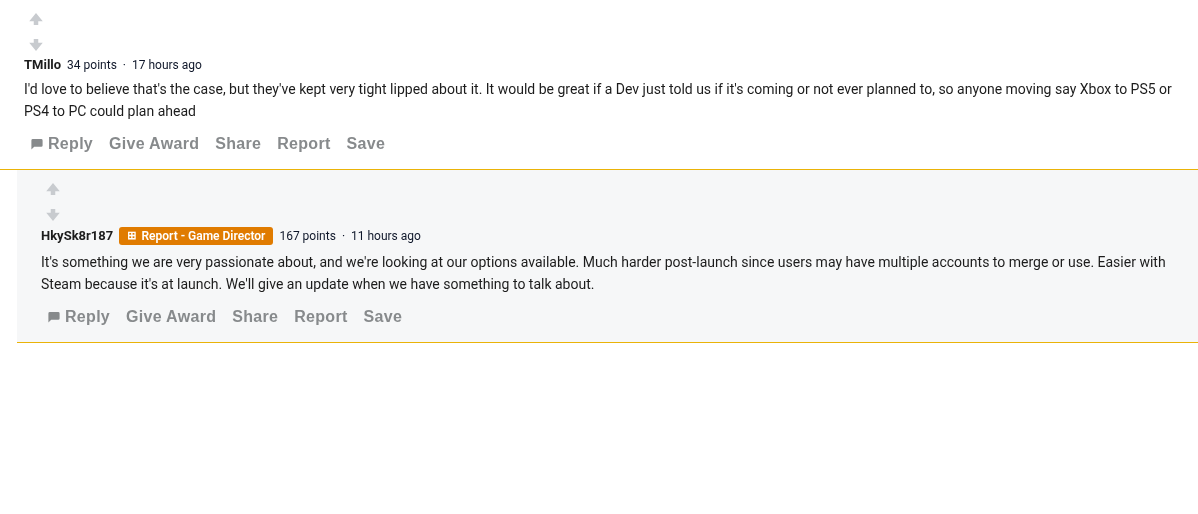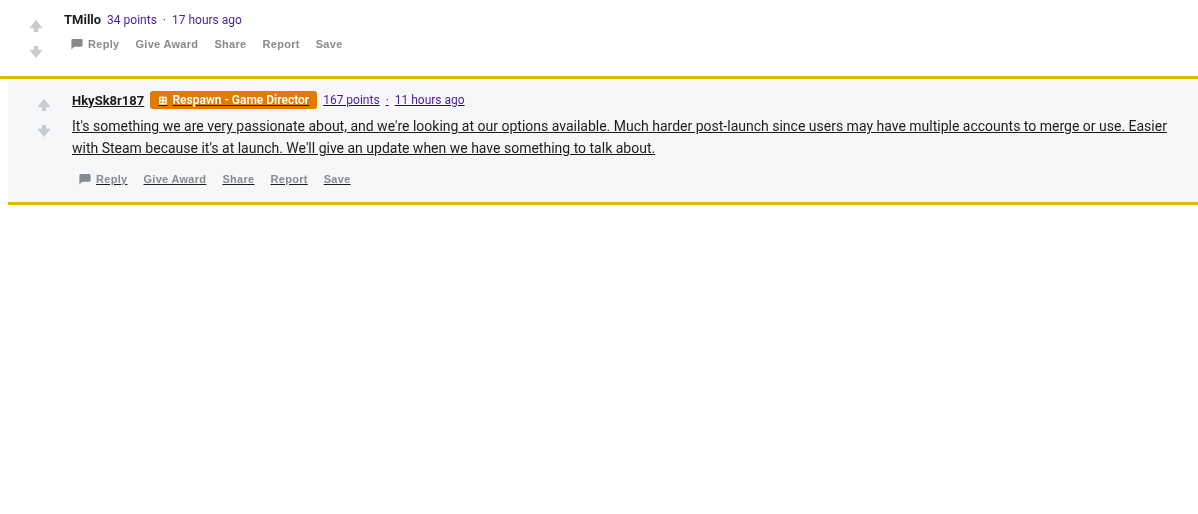--- a/index.html
+++ b/index.html
@@ -10,29 +10,29 @@
       font-size: 14px;
     }
     .page-container {
       width: 1198px;
       min-height: 514px;
       background: #ffffff;
       padding: 0;
     }
     .comment {
       display: flex;
-      padding: 12px 16px 12px 16px;
-      border-bottom: 3px solid #eab308;
+      padding: 5px 16px 12px 16px;
+      border-bottom: 1px solid #eab308;
       background: #ffffff;
+      flex-direction: column;
     }
     .comment.nested {
       background: #f6f7f8;
-      margin-left: 8px;
+      margin-left: 17px;
       border-left: none;
-      text-decoration: underline;
     }
     .vote-column {
       display: flex;
       flex-direction: column;
       align-items: center;
       width: 40px;
       flex-shrink: 0;
       padding-top: 2px;
       gap: 2px;
     }
@@ -75,21 +75,21 @@
       font-size: 12px;
       font-weight: 600;
       padding: 2px 8px;
       border-radius: 3px;
     }
     .flair-icon {
       font-size: 11px;
     }
     .meta-text {
       font-size: 12px;
-      color: #4c1d95;
+      color: #0f172a;
     }
     .comment-text {
       font-size: 14px;
       line-height: 1.6;
       color: #1c1c1c;
       margin-bottom: 8px;
     }
     .comment-actions {
       display: flex;
       align-items: center;
@@ -97,21 +97,21 @@
       margin-top: 6px;
     }
     .action-btn {
       display: inline-flex;
       align-items: center;
       gap: 4px;
       padding: 4px 6px;
       border: none;
       background: none;
       color: #878a8c;
-      font-size: 11px;
+      font-size: 16px;
       font-weight: 700;
       cursor: pointer;
       border-radius: 2px;
       text-transform: none;
       letter-spacing: 0.3px;
     }
     .reply-icon-svg {
       width: 14px;
       height: 14px;
       fill: #878a8c;
@@ -135,20 +135,21 @@
         </svg>
       </div>
     </div>
     <div class="comment-body">
       <div class="comment-header">
         <span class="username">TMillo</span>
         <span class="meta-text">34 points</span>
         <span class="meta-text">·</span>
         <span class="meta-text">17 hours ago</span>
       </div>
+      <div class="comment-text">I'd love to believe that's the case, but they've kept very tight lipped about it. It would be great if a Dev just told us if it's coming or not ever planned to, so anyone moving say Xbox to PS5 or PS4 to PC could plan ahead</div>
       <div class="comment-actions">
         <button class="action-btn">
           <span style="display:inline-flex;align-items:center;">
             <svg class="reply-icon-svg" viewBox="0 0 20 20" xmlns="http://www.w3.org/2000/svg">
                 <path d="M2 5a2 2 0 012-2h12a2 2 0 012 2v7a2 2 0 01-2 2H6l-4 4V5z" fill="#878a8c"></path>
               </svg>
           </span>
           Reply
         </button>
         <button class="action-btn">Give Award</button>
@@ -170,21 +171,21 @@
         <svg viewBox="0 0 24 24" fill="none" xmlns="http://www.w3.org/2000/svg">
           <path d="M12 20L3 9h6V4h6v5h6L12 20z" fill="#c8cbcf"></path>
         </svg>
       </div>
     </div>
     <div class="comment-body">
       <div class="comment-header">
         <span class="username">HkySk8r187</span>
         <span class="flair-badge">
           <span class="flair-icon">⊞</span>
-          <span>Respawn - Game Director</span>
+          <span>Report - Game Director</span>
         </span>
         <span class="meta-text">167 points</span>
         <span class="meta-text">·</span>
         <span class="meta-text">11 hours ago</span>
       </div>
       <div class="comment-text">It's something we are very passionate about, and we're looking at our options available. Much harder post-launch since users may have multiple accounts to merge or use. Easier with Steam because it's at launch. We'll give an update when we have something to talk about.</div>
       <div class="comment-actions">
         <button class="action-btn">
           <span style="display:inline-flex;align-items:center;">
             <svg class="reply-icon-svg" viewBox="0 0 20 20" xmlns="http://www.w3.org/2000/svg">

